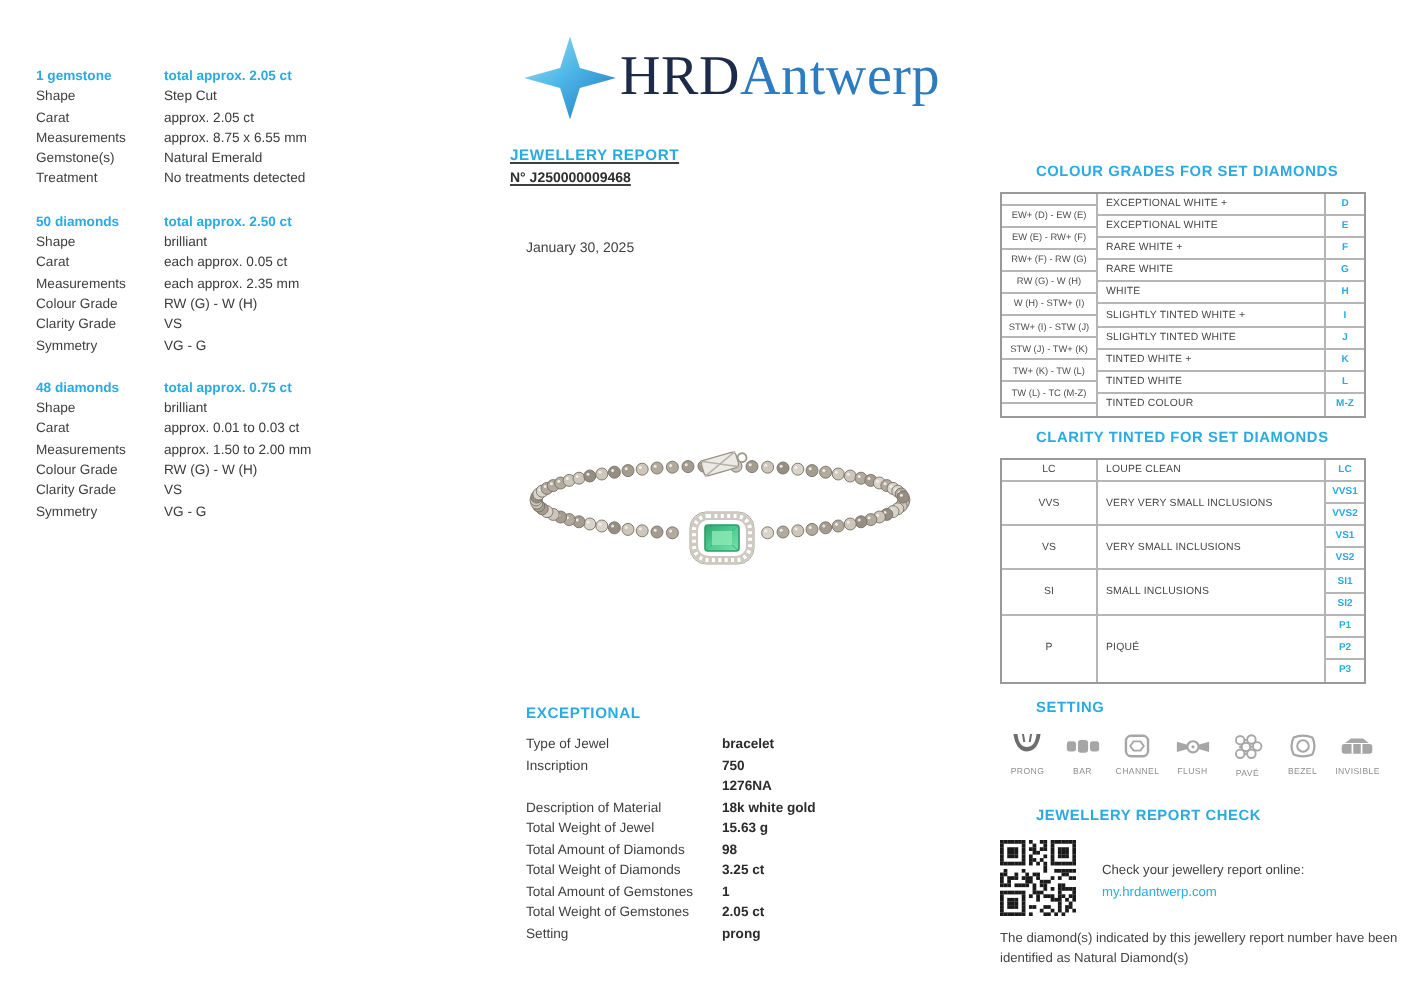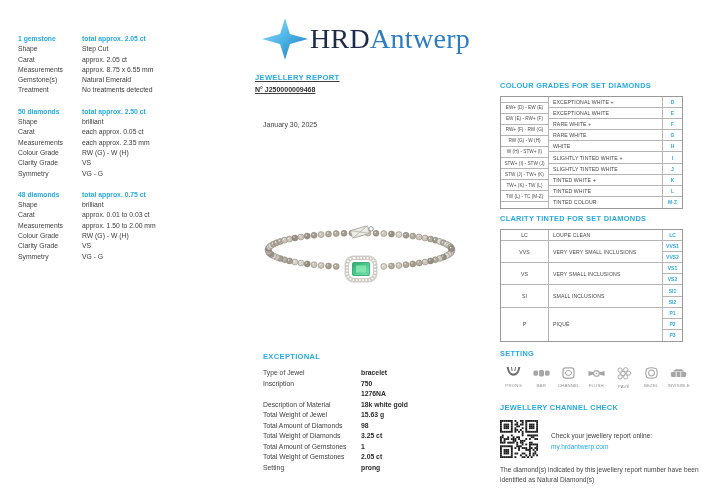--- a/index.html
+++ b/index.html
@@ -35,21 +35,21 @@
 .report-date{position:absolute;left:263px;top:121px;font-size:7px;}
 .bracelet{position:absolute;left:255px;top:205px;width:210px;height:102px;}
 .desc{position:absolute;left:263px;top:352px;width:218px;}
 .desc-title{color:var(--accent);font-weight:bold;font-size:7.6px;letter-spacing:.3px;margin-bottom:7px;}
 .desc-row{display:flex;font-size:6.8px;line-height:10.5px;}
 .desc-row .dl{width:98px;flex:none;}
 .desc-row .dv{font-weight:bold;color:#2b2b2b;white-space:pre-line;}
 
 
 .col-right{position:absolute;left:500px;top:0;width:198px;height:500px;}
-.rt{color:var(--accent);font-weight:bold;font-size:7.4px;letter-spacing:.3px;}
+.rt{color:var(--accent);font-weight:bold;font-size:7.4px;letter-spacing:.3px;margin-left:18px;}
 .colour-sec{position:absolute;top:81px;left:0;}
 .clarity-sec{position:absolute;top:214px;left:0;}
 .setting-sec{position:absolute;top:349px;left:0;}
 .check-sec{position:absolute;top:403px;left:0;}
 .footnote{position:absolute;top:465px;left:0;width:200px;font-size:6.6px;line-height:9.6px;color:#454545;}
 
 .grid-colour{margin-top:6px;display:grid;width:183px;
   grid-template-columns:48px 1fr 20px;grid-template-rows:repeat(20,5.55px);
   border:1px solid var(--outer);background:#fff;}
 .grid-clarity{margin-top:6px;display:grid;width:183px;
@@ -540,21 +540,21 @@
             <path d="M3 6.2 L6.5 3.6 L13.5 3.6 L17 6.2 Z"></path>
             <rect x="1" y="6.8" width="18" height="5.8" rx="1.6"></rect>
             <path d="M7.3 6.8 L7.3 12.6 M12.7 6.8 L12.7 12.6" stroke="#ffffff" stroke-width="1" fill="none"></path>
           </svg>
           <span class="set-label">INVISIBLE</span>
         </div>
       </div>
     </div>
 
     <div class="check-sec">
-      <div class="rt">JEWELLERY CHANNEL CHECK</div>
+      <div class="rt">JEWELLERY REPORT CHECK</div>
       <div class="qr-row">
         <div id="qr"><svg width="38" height="38" viewBox="0 0 38 38" fill="#1a1a1a">
               <rect x="0.00" y="0.00" width="1.87" height="1.87"></rect>
               <rect x="1.81" y="0.00" width="1.87" height="1.87"></rect>
               <rect x="3.62" y="0.00" width="1.87" height="1.87"></rect>
               <rect x="5.43" y="0.00" width="1.87" height="1.87"></rect>
               <rect x="7.24" y="0.00" width="1.87" height="1.87"></rect>
               <rect x="9.05" y="0.00" width="1.87" height="1.87"></rect>
               <rect x="10.86" y="0.00" width="1.87" height="1.87"></rect>
               <rect x="14.48" y="0.00" width="1.87" height="1.87"></rect>

